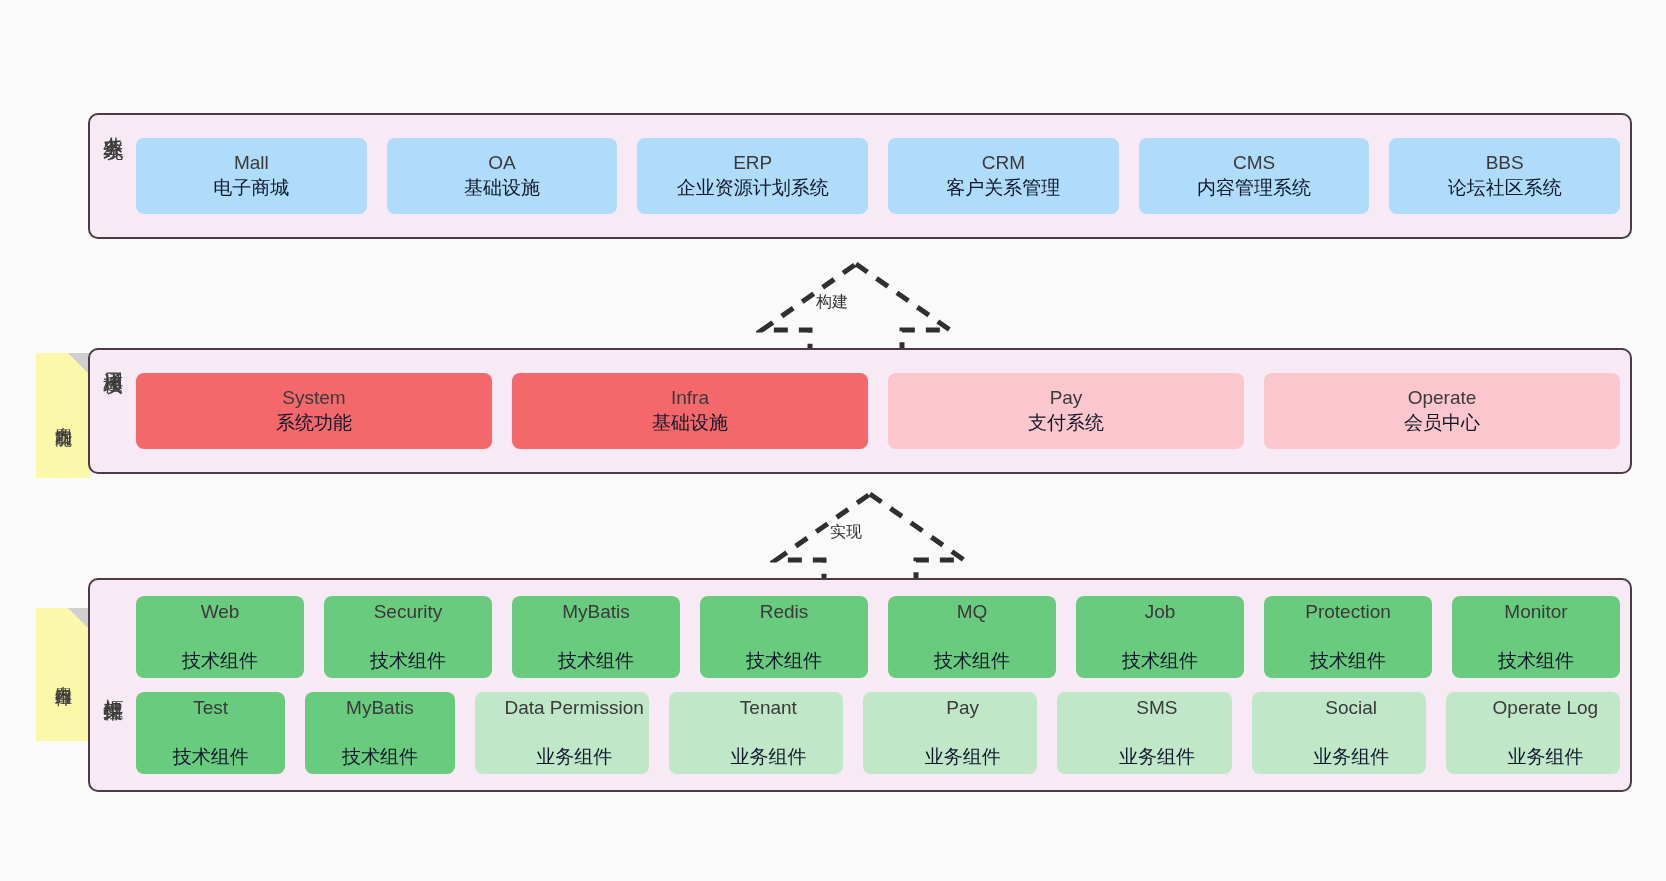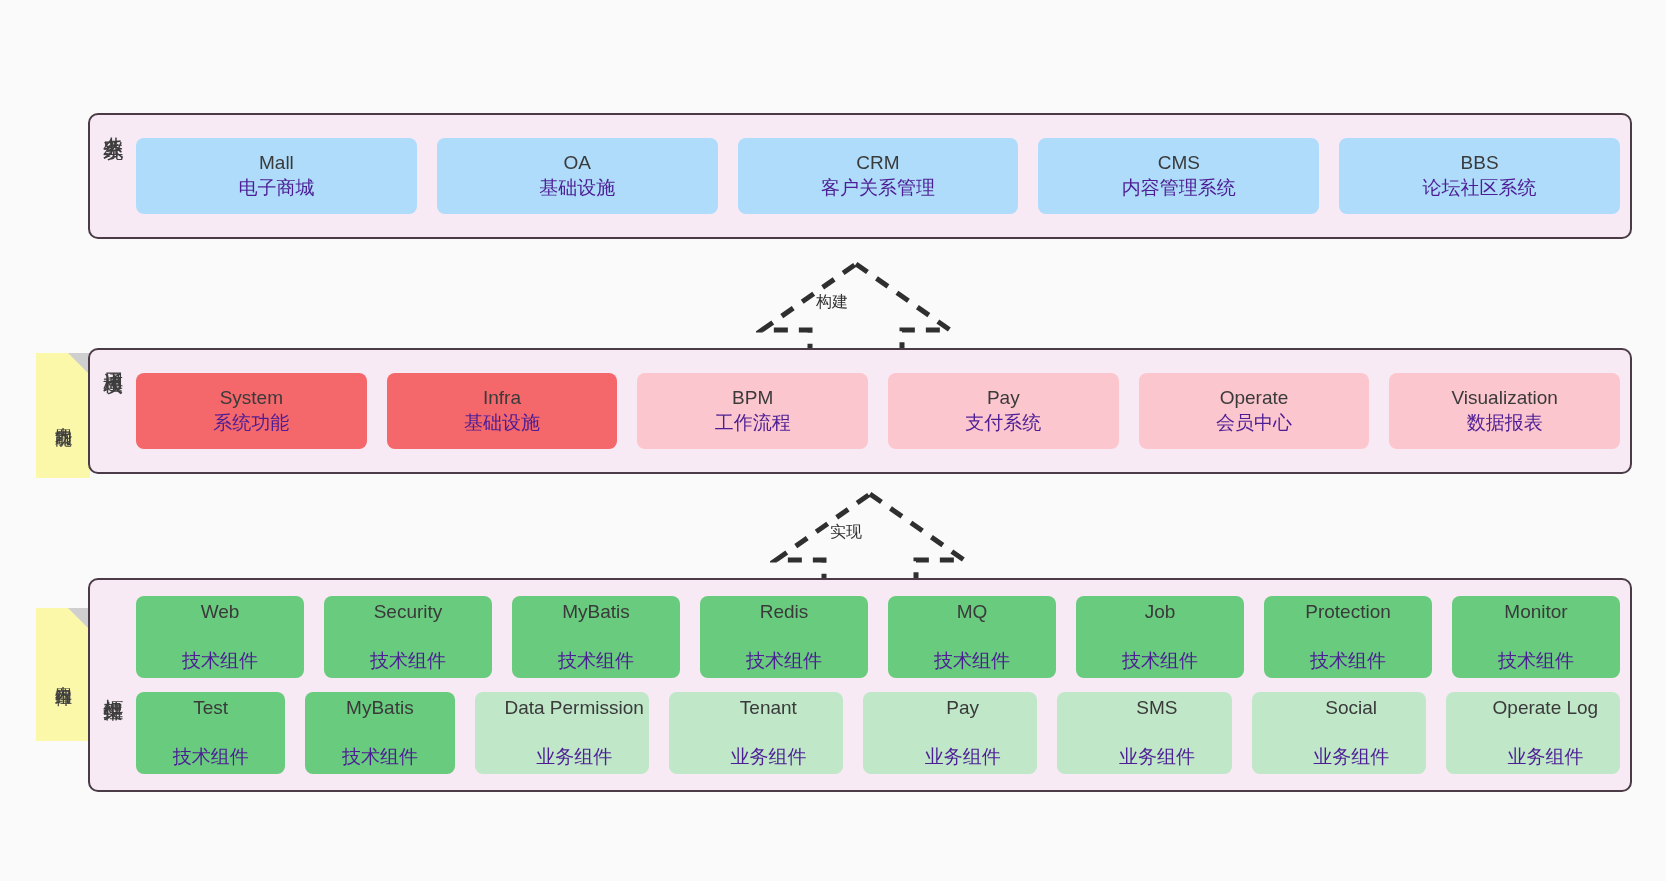--- a/index.html
+++ b/index.html
@@ -57,38 +57,38 @@
     display: flex;
     flex-direction: column;
     justify-content: center;
     gap: 14px;
     padding: 0 10px 0 0;
     box-sizing: border-box;
   }
   .row {
     display: flex;
     gap: 20px;
-    justify-content: flex-end;
+    justify-content: space-between;
   }
 
   
   .card {
     flex: 1 1 0;
     border-radius: 8px;
     display: flex;
     flex-direction: column;
     align-items: center;
     justify-content: center;
     text-align: center;
     box-sizing: border-box;
     padding: 6px 4px;
     line-height: 1.30;
   }
   .card .t1 { font-size: 19px; color: #3a3a3a; }
-  .card .t2 { font-size: 19px; color: #4c1d95; }
+  .card .t2 { font-size: 19px; color: #0f172a; }
 
   .c-blue       { background: #aedcfa; }
   .c-red        { background: #f4676b; }
   .c-pink       { background: #fbc6cd; }
   .c-green      { background: #68cb7e; }
   .c-lightgreen { background: #bfe7c8; padding-left: 29px; }
 
   
   #band-business { left: 88px; top: 113px; width: 1544px; height: 126px; }
   #band-business .card { height: 76px; }
@@ -159,20 +159,24 @@
       <div class="row">
         <div class="card c-blue">
           <div class="t1">Mall</div>
           <div class="t2">电子商城</div>
         </div>
         <div class="card c-blue">
           <div class="t1">OA</div>
           <div class="t2">基础设施</div>
         </div>
         <div class="card c-blue">
+          <div class="t1">ERP</div>
+          <div class="t2">企业资源计划系统</div>
+        </div>
+        <div class="card c-blue">
           <div class="t1">CRM</div>
           <div class="t2">客户关系管理</div>
         </div>
         <div class="card c-blue">
           <div class="t1">CMS</div>
           <div class="t2">内容管理系统</div>
         </div>
         <div class="card c-blue">
           <div class="t1">BBS</div>
           <div class="t2">论坛社区系统</div>
@@ -199,34 +203,26 @@
       <div class="row">
         <div class="card c-red">
           <div class="t1">System</div>
           <div class="t2">系统功能</div>
         </div>
         <div class="card c-red">
           <div class="t1">Infra</div>
           <div class="t2">基础设施</div>
         </div>
         <div class="card c-pink">
-          <div class="t1">BPM</div>
-          <div class="t2">工作流程</div>
-        </div>
-        <div class="card c-pink">
           <div class="t1">Pay</div>
           <div class="t2">支付系统</div>
         </div>
         <div class="card c-pink">
           <div class="t1">Operate</div>
           <div class="t2">会员中心</div>
-        </div>
-        <div class="card c-pink">
-          <div class="t1">Visualization</div>
-          <div class="t2">数据报表</div>
         </div>
       </div>
     </div>
   </div>
 
   <svg class="arrow" id="arrow-impl" viewBox="0 0 200 100" width="200" height="100">
     <polygon points="100,6 194,72 146,72 146,96 54,96 54,72 6,72" fill="none" stroke="#2f2f2f" stroke-width="5" stroke-dasharray="14,11" stroke-linejoin="miter"></polygon>
   </svg>
   <div class="arrow-label" id="arrow-impl-label">实现</div>
 

